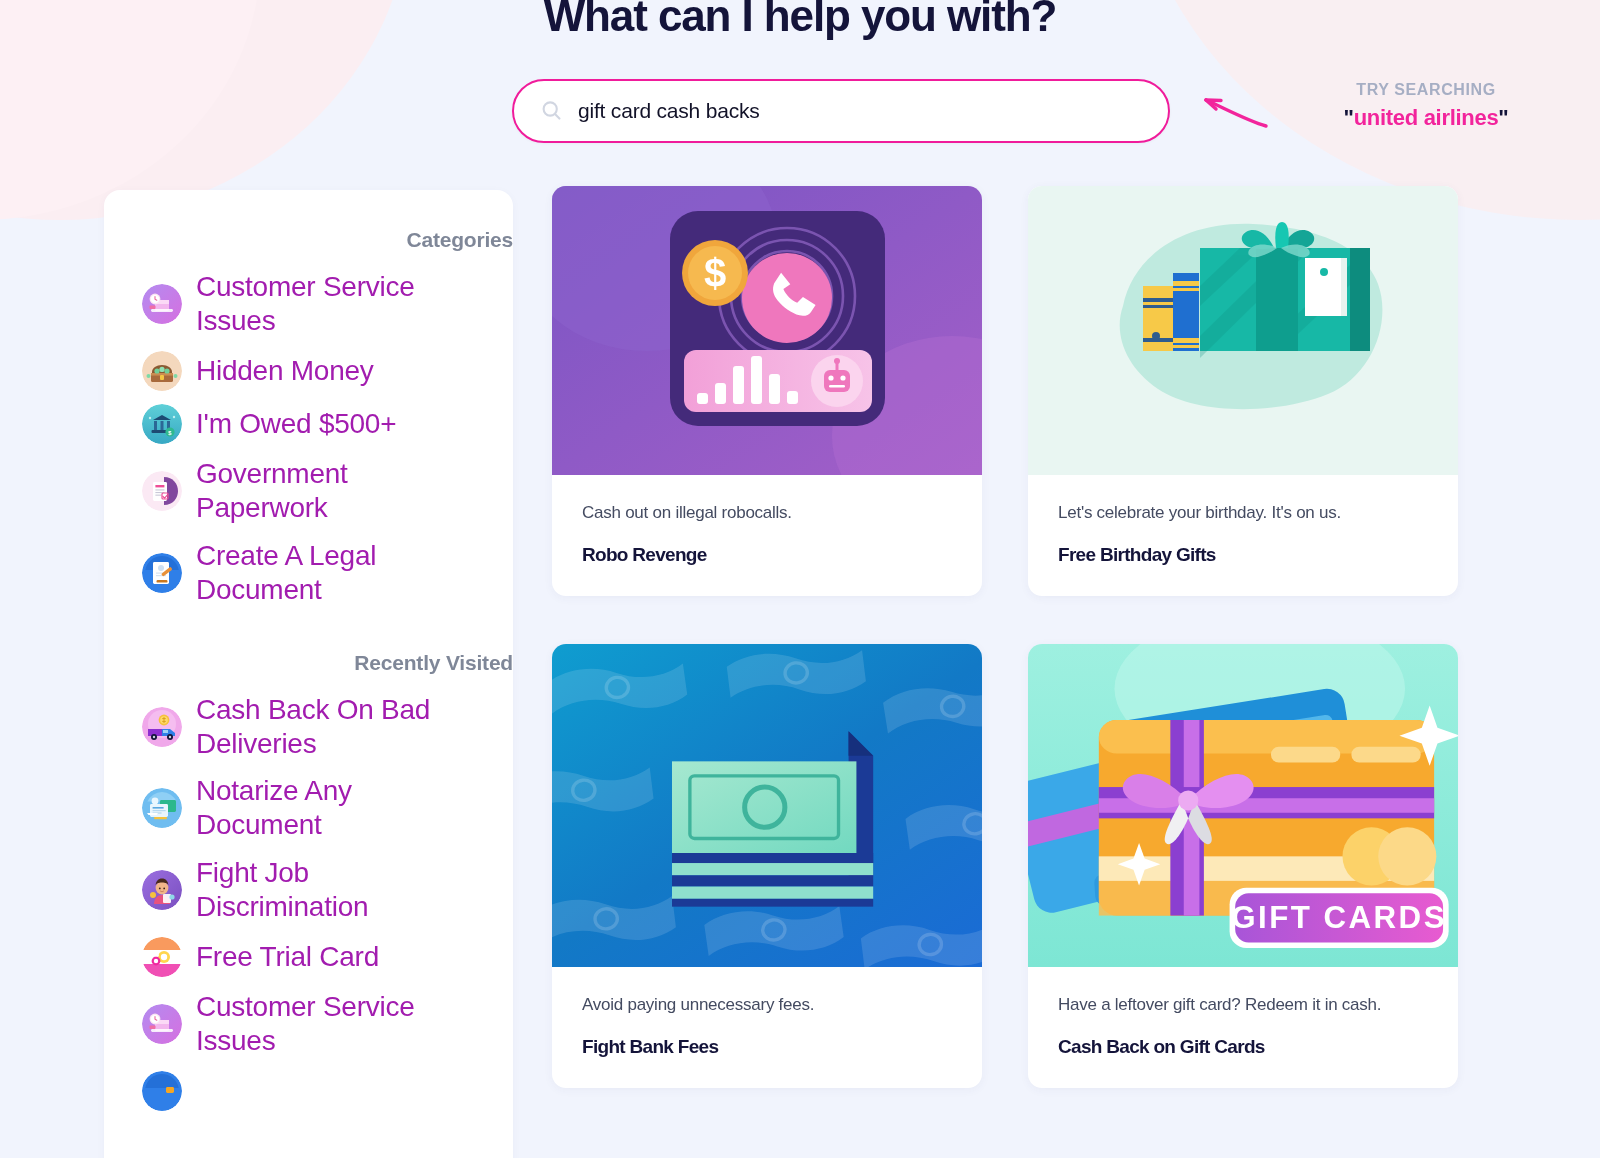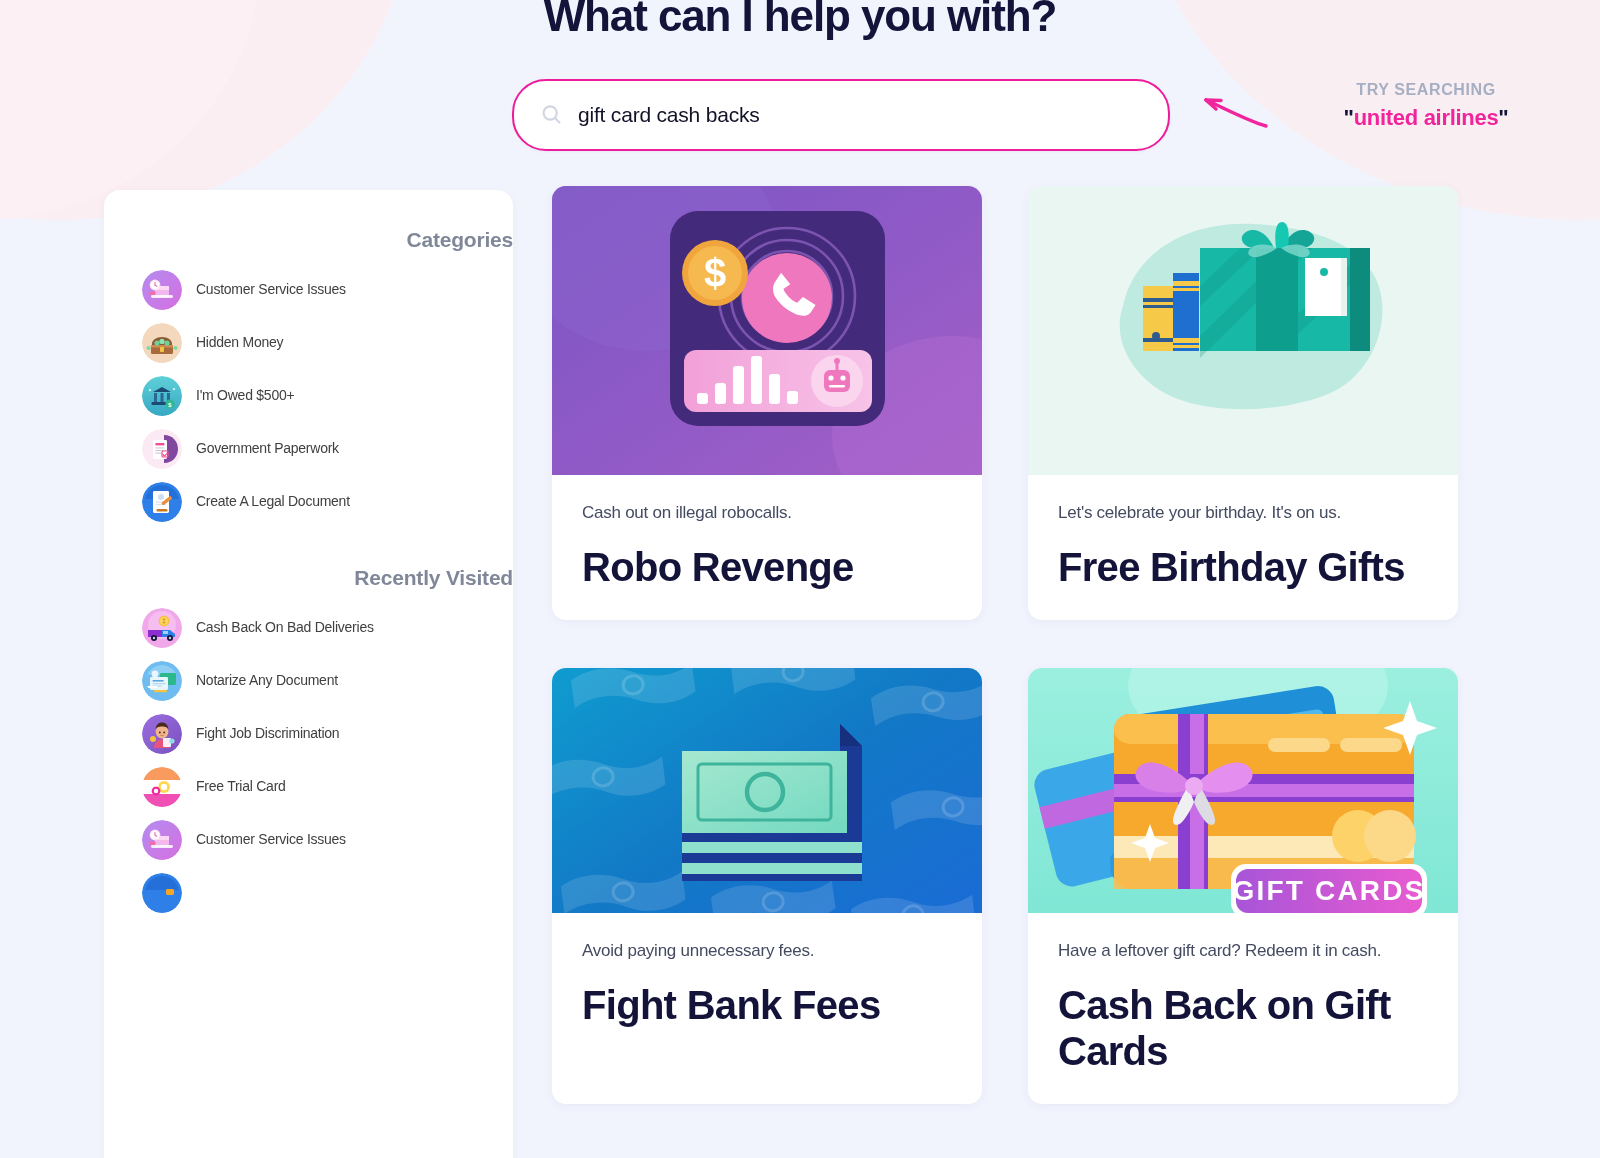--- a/index.html
+++ b/index.html
@@ -21,21 +21,21 @@
   .headline {
     position: absolute; top: -9px; left: 0; width: 1600px;
     text-align: center;
     font-size: 44px; font-weight: 700; letter-spacing: -1.1px;
     color: #14143a;
   }
 
   
   .search-wrap {
     position: absolute; left: 512px; top: 79px;
-    width: 658px; height: 72px;
+    width: 658px; height: 64px;
   }
   .search-box {
     width: 100%; height: 100%;
     background: #ffffff;
     border: 2.5px solid #f01b9b;
     border-radius: 34px;
     display: flex; align-items: center;
     padding: 0 26px;
     box-shadow: 0 1px 3px rgba(30,20,60,.04);
   }
@@ -77,44 +77,44 @@
   .side-item {
     display: flex; align-items: center; gap: 14px;
     margin-bottom: 13px; cursor: pointer;
   }
   .side-ico {
     flex: 0 0 40px; width: 40px; height: 40px; border-radius: 50%;
     overflow: hidden; position: relative;
   }
   .side-ico svg { display: block; width: 40px; height: 40px; }
   .side-label {
-    font-size: 14px; color: #404040; letter-spacing: -.25px;
+    font-size: 28px; color: #a21caf; letter-spacing: -.25px;
     line-height: 1.22; max-width: 250px;
   }
 
   
   .cards { position: absolute; left: 552px; top: 186px; width: 906px; }
   .card-row { display: flex; gap: 46px; margin-bottom: 48px; }
   .card {
     width: 430px; background: #fff; border-radius: 14px;
     overflow: hidden; cursor: pointer;
     box-shadow: 0 2px 10px rgba(60,60,110,.05);
   }
   .card-art { width: 430px; height: 289px; position: relative; overflow: hidden; }
   .card-art svg { display: block; width: 100%; height: 100%; }
   .card-body { padding: 27px 40px 30px 30px; }
   .card-sub {
     font-size: 17px; color: #444b61; letter-spacing: -.25px;
     margin-bottom: 20px; line-height: 1.3;
   }
   .card-title {
-    font-size: 40px; font-weight: 700; color: #14143a;
+    font-size: 19px; font-weight: 700; color: #14143a;
     letter-spacing: -.7px; line-height: 1.15; margin-top: 16px;
   }
-  .card.tall .card-art { height: 245px; }
+  .card.tall .card-art { height: 323px; }
 </style>
 </head>
 <body>
 
 <div class="page">
 
   <div class="blob blob-tl"></div>
   <div class="blob blob-tl2"></div>
   <div class="blob blob-tr"></div>
 

